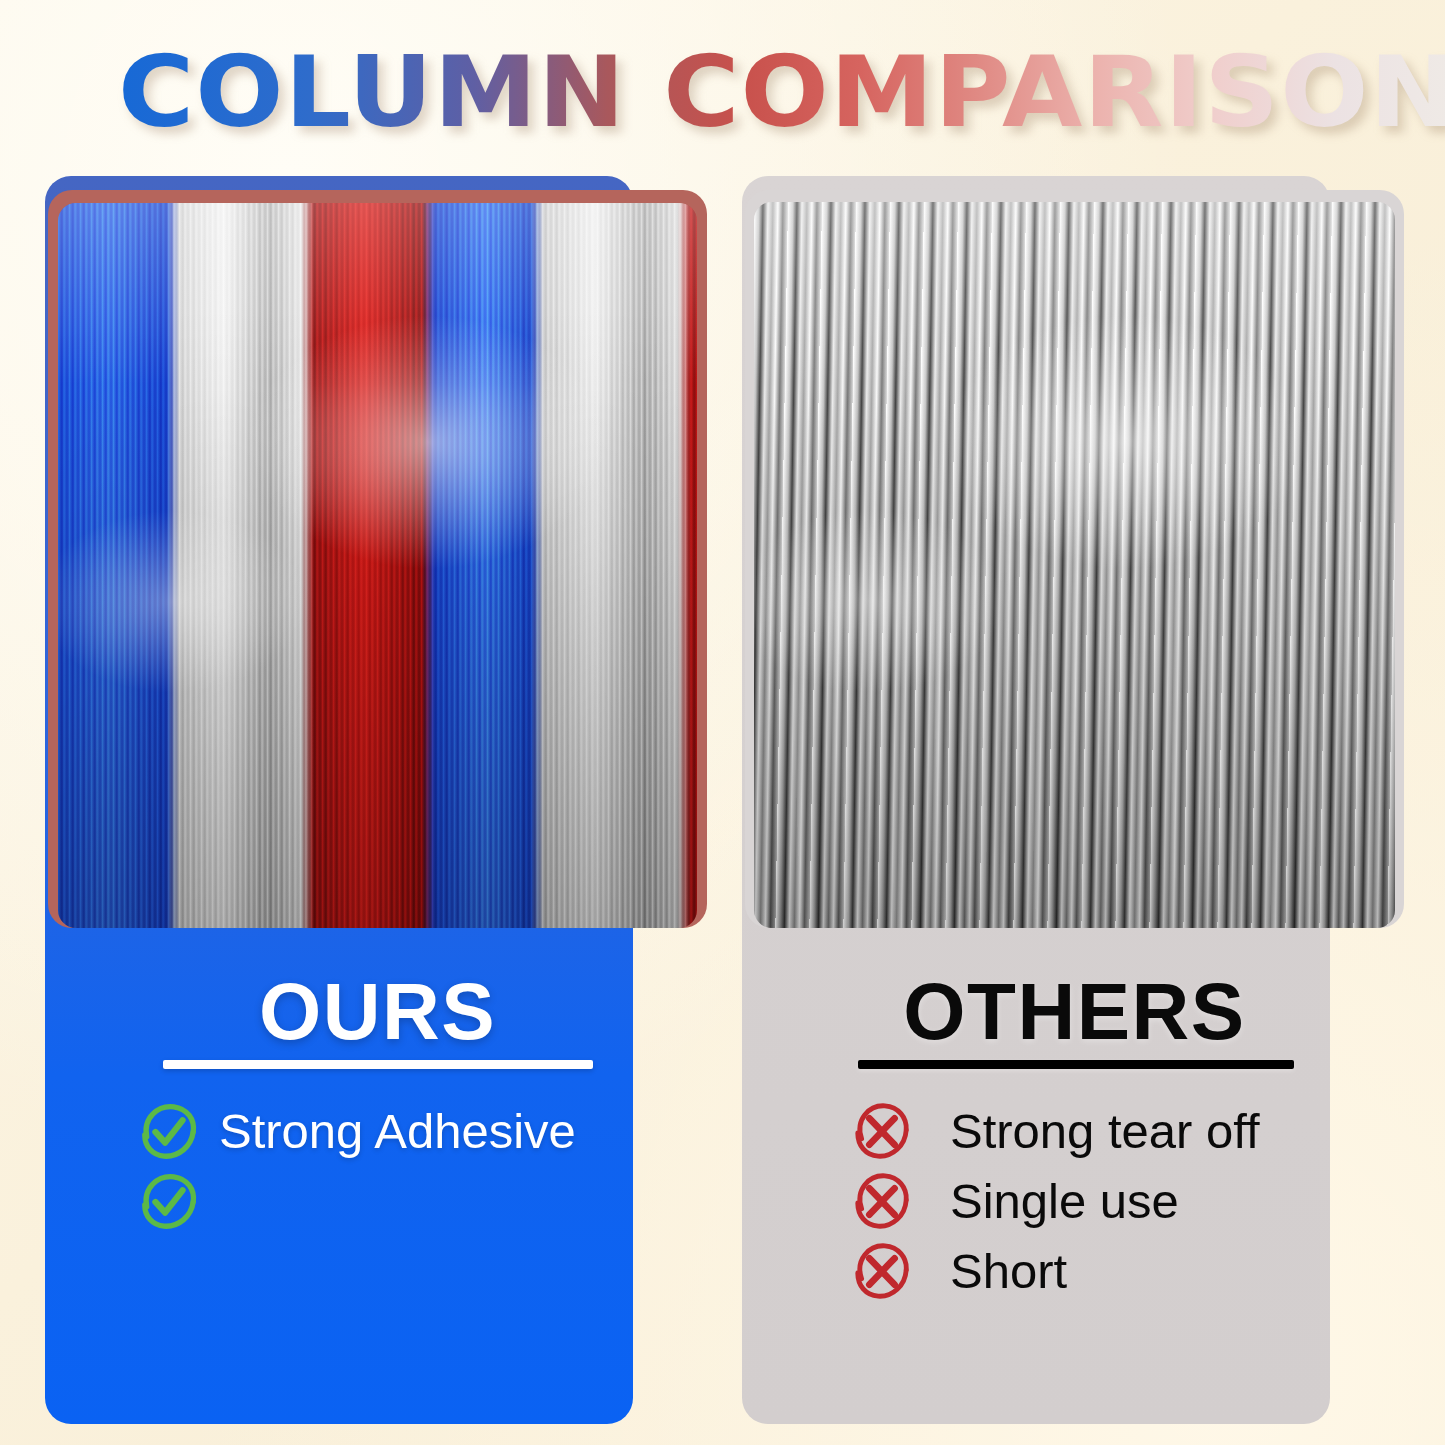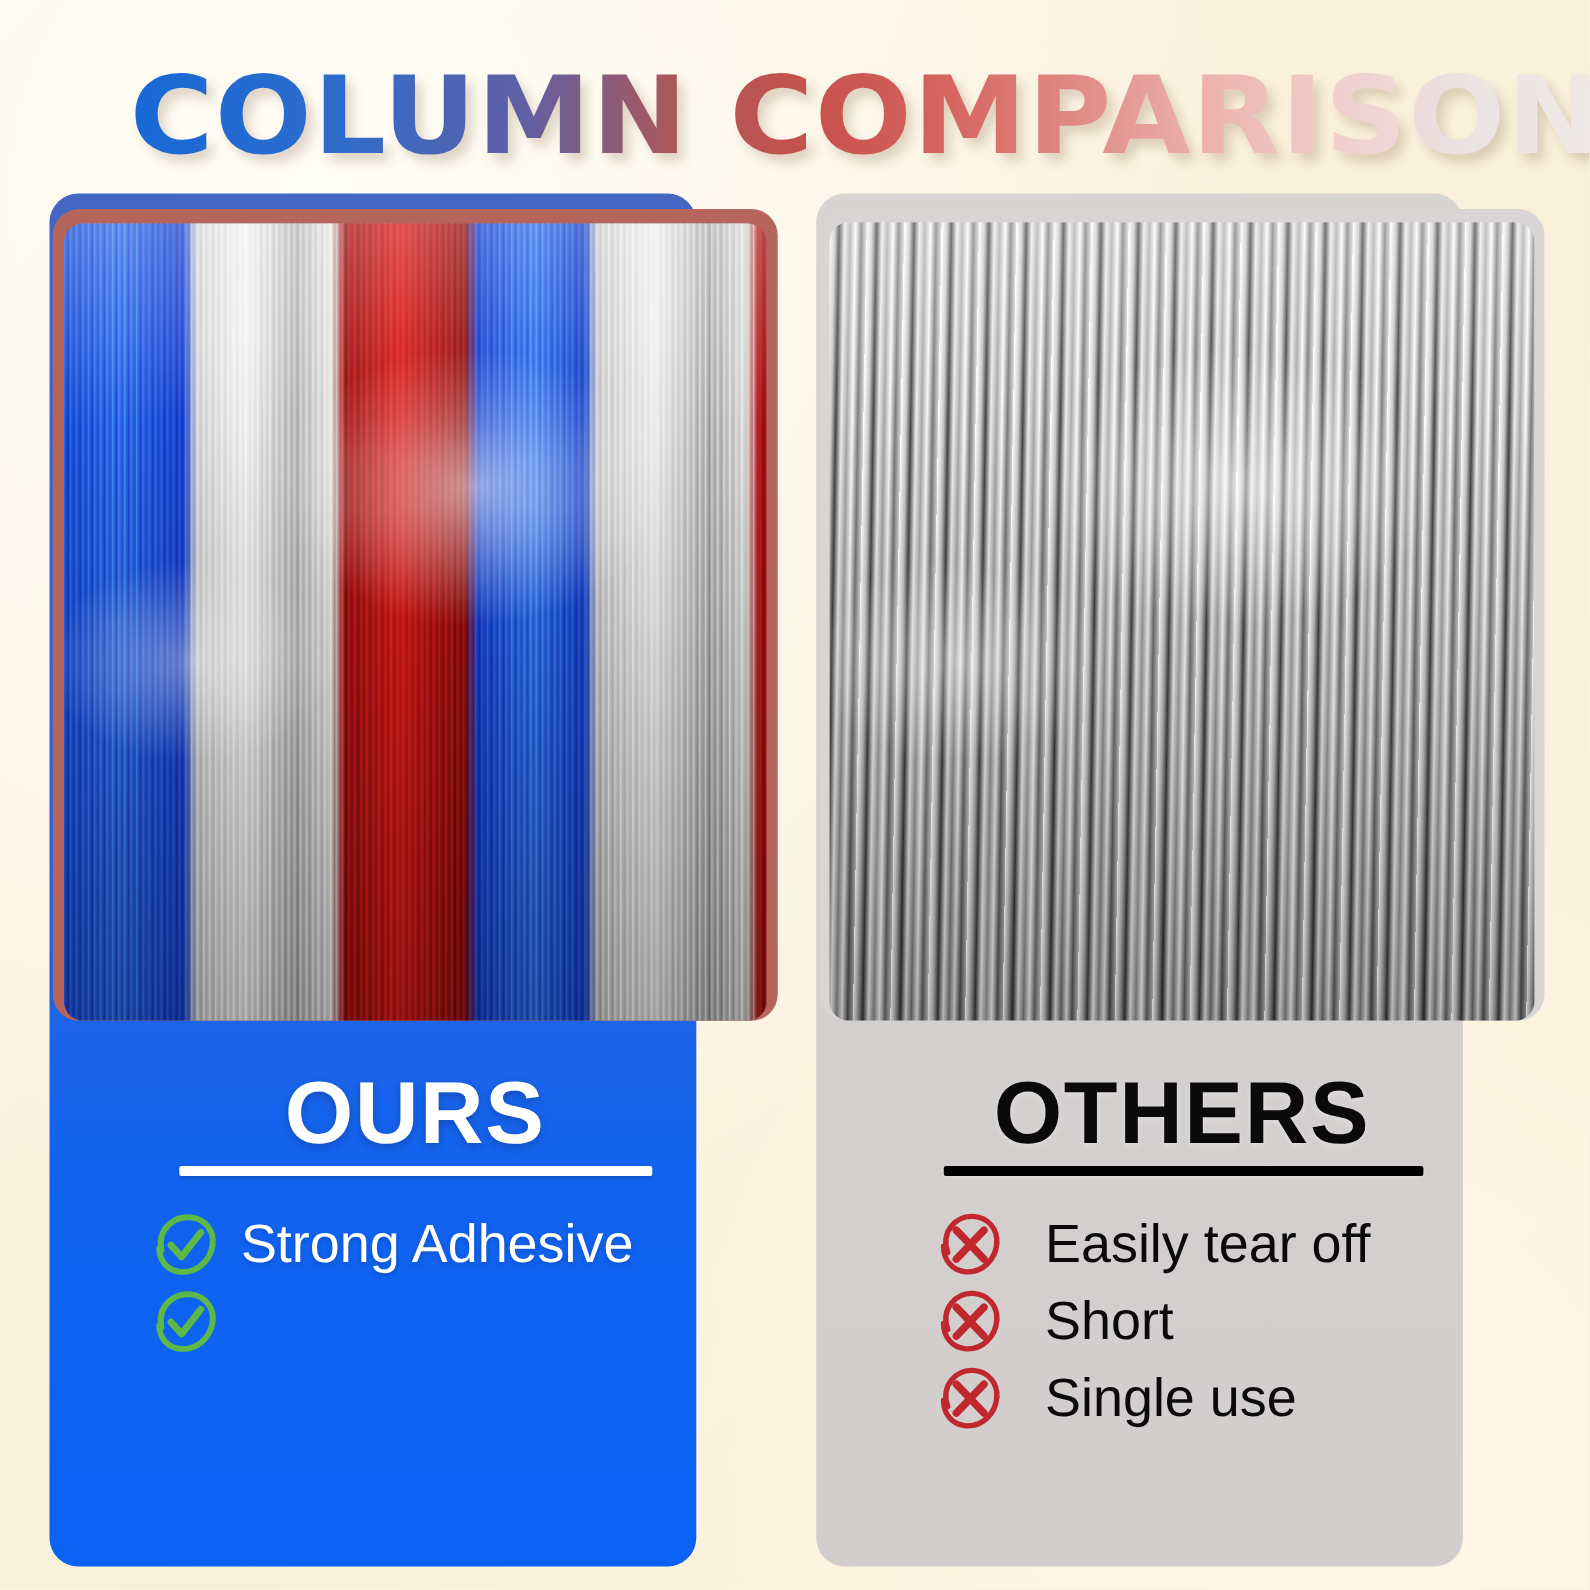--- a/index.html
+++ b/index.html
@@ -22,21 +22,21 @@
     background:
       radial-gradient(ellipse at 20% 12%, #fffdf6 0%, rgba(255,253,246,0) 55%),
       radial-gradient(ellipse at 85% 95%, #fff8e8 0%, rgba(255,248,232,0) 60%),
       linear-gradient(135deg, #fdf7e8 0%, #faf1dc 45%, #f7ecd3 100%);
   }
 
   
   #title-wrap {
     position: absolute;
     left: 0;
-    top: 52px;
+    top: 38px;
     width: 1408px;
     height: 110px;
   }
   #title-shadow, #title-text {
     position: absolute;
     left: 118px;
     top: 0;
     width: 1400px;
     font-size: 98px;
     font-weight: 700;
@@ -312,38 +312,38 @@
   <ul class="feature-list" id="list-others">
     <li class="feature-item">
       <span class="feature-icon">
         <svg viewBox="0 0 64 64" width="62" height="62" aria-hidden="true">
           <path d="M12 40 C5 20 20 5 36 6 C50 7 59 18 58 31" fill="none" stroke="#c0282d" stroke-width="5" stroke-linecap="round"></path>
           <path d="M58 31 C57 47 44 59 29 58 C16 57 8 47 8 34" fill="none" stroke="#c0282d" stroke-width="5" stroke-linecap="round"></path>
           <path d="M20 19 C28 27 38 38 46 46" fill="none" stroke="#c0282d" stroke-width="7" stroke-linecap="round"></path>
           <path d="M46 19 C38 27 28 38 20 46" fill="none" stroke="#c0282d" stroke-width="7" stroke-linecap="round"></path>
         </svg>
       </span>
-      <span class="feature-label">Easily tear off</span>
+      <span class="feature-label">Strong tear off</span>
     </li>
     <li class="feature-item">
       <span class="feature-icon">
         <svg viewBox="0 0 64 64" width="62" height="62" aria-hidden="true">
           <path d="M12 40 C5 20 20 5 36 6 C50 7 59 18 58 31" fill="none" stroke="#c0282d" stroke-width="5" stroke-linecap="round"></path>
           <path d="M58 31 C57 47 44 59 29 58 C16 57 8 47 8 34" fill="none" stroke="#c0282d" stroke-width="5" stroke-linecap="round"></path>
           <path d="M20 19 C28 27 38 38 46 46" fill="none" stroke="#c0282d" stroke-width="7" stroke-linecap="round"></path>
           <path d="M46 19 C38 27 28 38 20 46" fill="none" stroke="#c0282d" stroke-width="7" stroke-linecap="round"></path>
         </svg>
       </span>
-      <span class="feature-label">Short</span>
+      <span class="feature-label">Single use</span>
     </li>
     <li class="feature-item">
       <span class="feature-icon">
         <svg viewBox="0 0 64 64" width="62" height="62" aria-hidden="true">
           <path d="M12 40 C5 20 20 5 36 6 C50 7 59 18 58 31" fill="none" stroke="#c0282d" stroke-width="5" stroke-linecap="round"></path>
           <path d="M58 31 C57 47 44 59 29 58 C16 57 8 47 8 34" fill="none" stroke="#c0282d" stroke-width="5" stroke-linecap="round"></path>
           <path d="M20 19 C28 27 38 38 46 46" fill="none" stroke="#c0282d" stroke-width="7" stroke-linecap="round"></path>
           <path d="M46 19 C38 27 28 38 20 46" fill="none" stroke="#c0282d" stroke-width="7" stroke-linecap="round"></path>
         </svg>
       </span>
-      <span class="feature-label">Single use</span>
+      <span class="feature-label">Short</span>
     </li>
   </ul>
 </div>
 
 </body></html>

